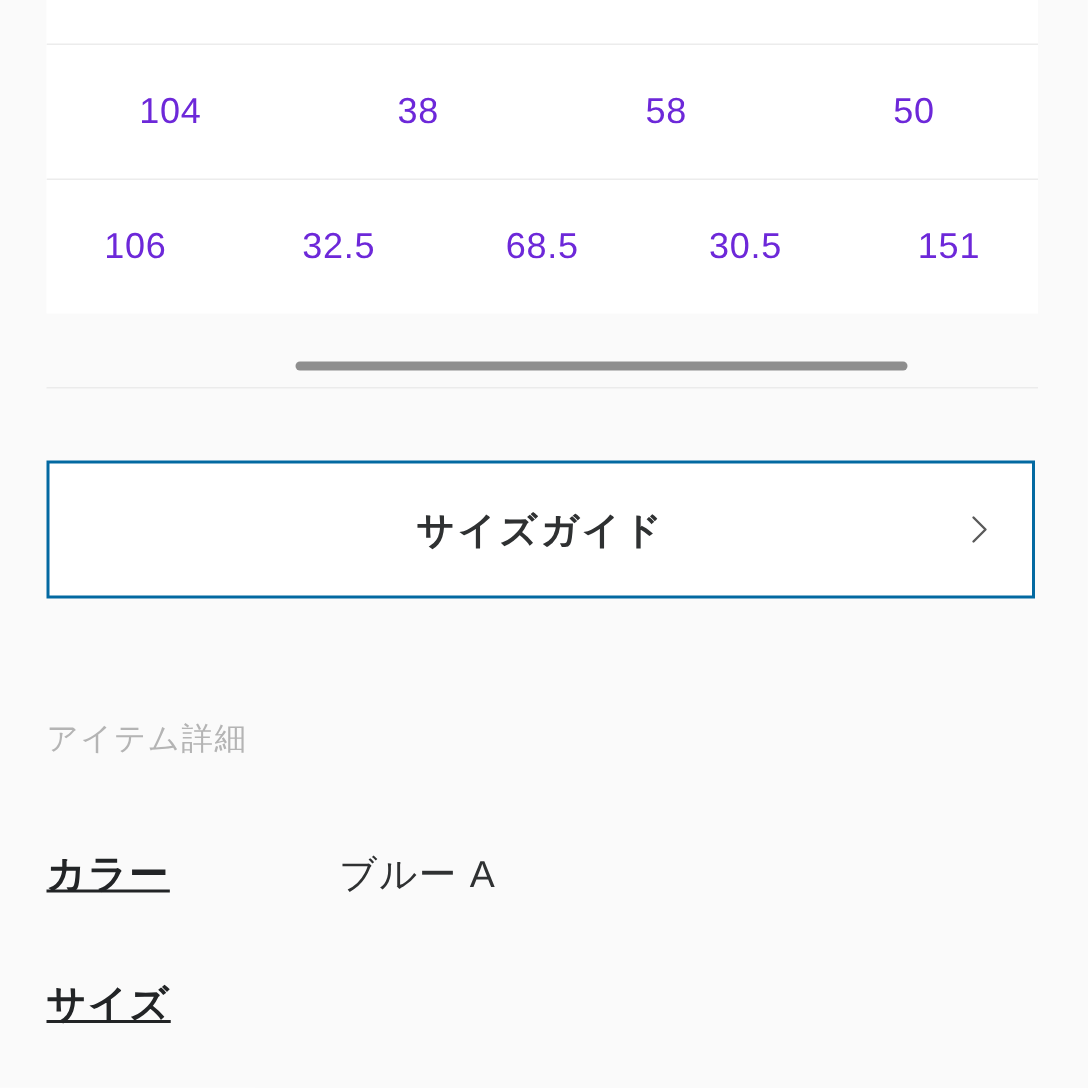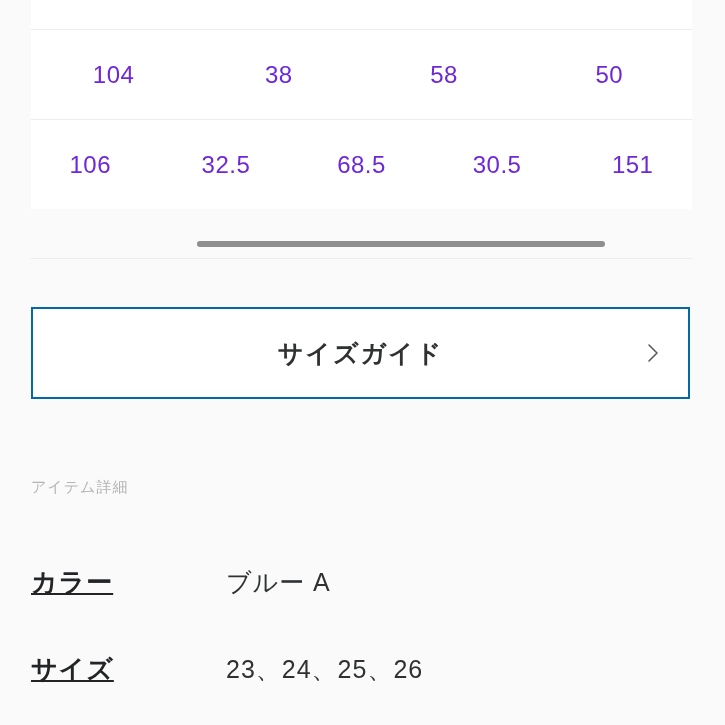--- a/index.html
+++ b/index.html
@@ -116,21 +116,21 @@
   }
   .chevron svg {
     display: block;
   }
 
   
   .section-title {
     position: absolute;
     left: 31px;
     top: 478px;
-    font-size: 15px;
+    font-size: 21px;
     color: #b4b4b4;
     letter-spacing: 1px;
     font-family: "Liberation Sans", sans-serif;
   }
 
   .detail-row {
     position: absolute;
     left: 31px;
     width: 660px;
     display: flex;
@@ -203,16 +203,15 @@
 
   <div class="section-title">アイテム詳細</div>
 
   <div class="detail-row row-0">
     <div class="detail-label">カラー</div>
     <div class="detail-value">ブルー A</div>
   </div>
 
   <div class="detail-row row-1">
     <div class="detail-label">サイズ</div>
-    <div class="detail-value">23、24、25、26</div>
   </div>
 
 </div>
 
 </body></html>

